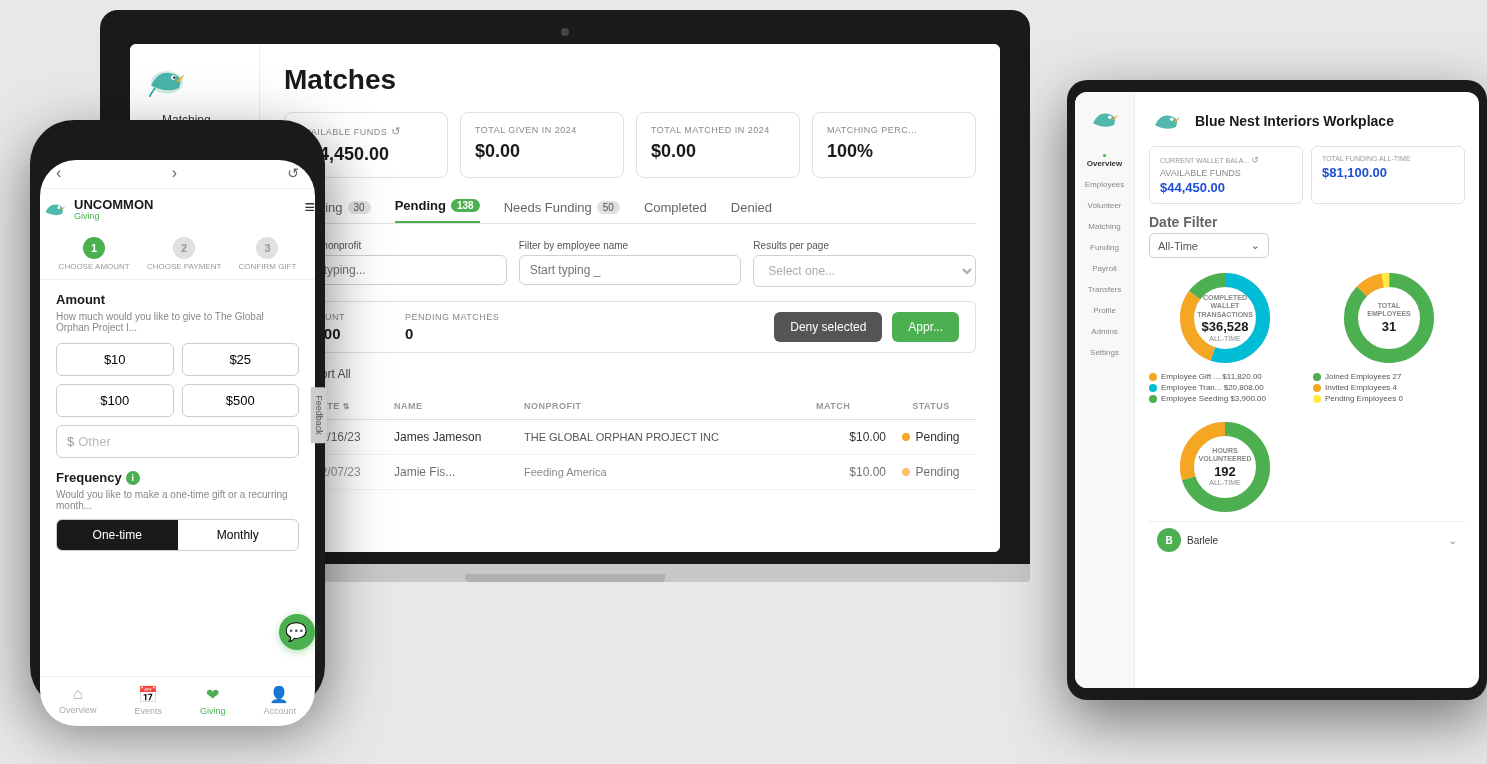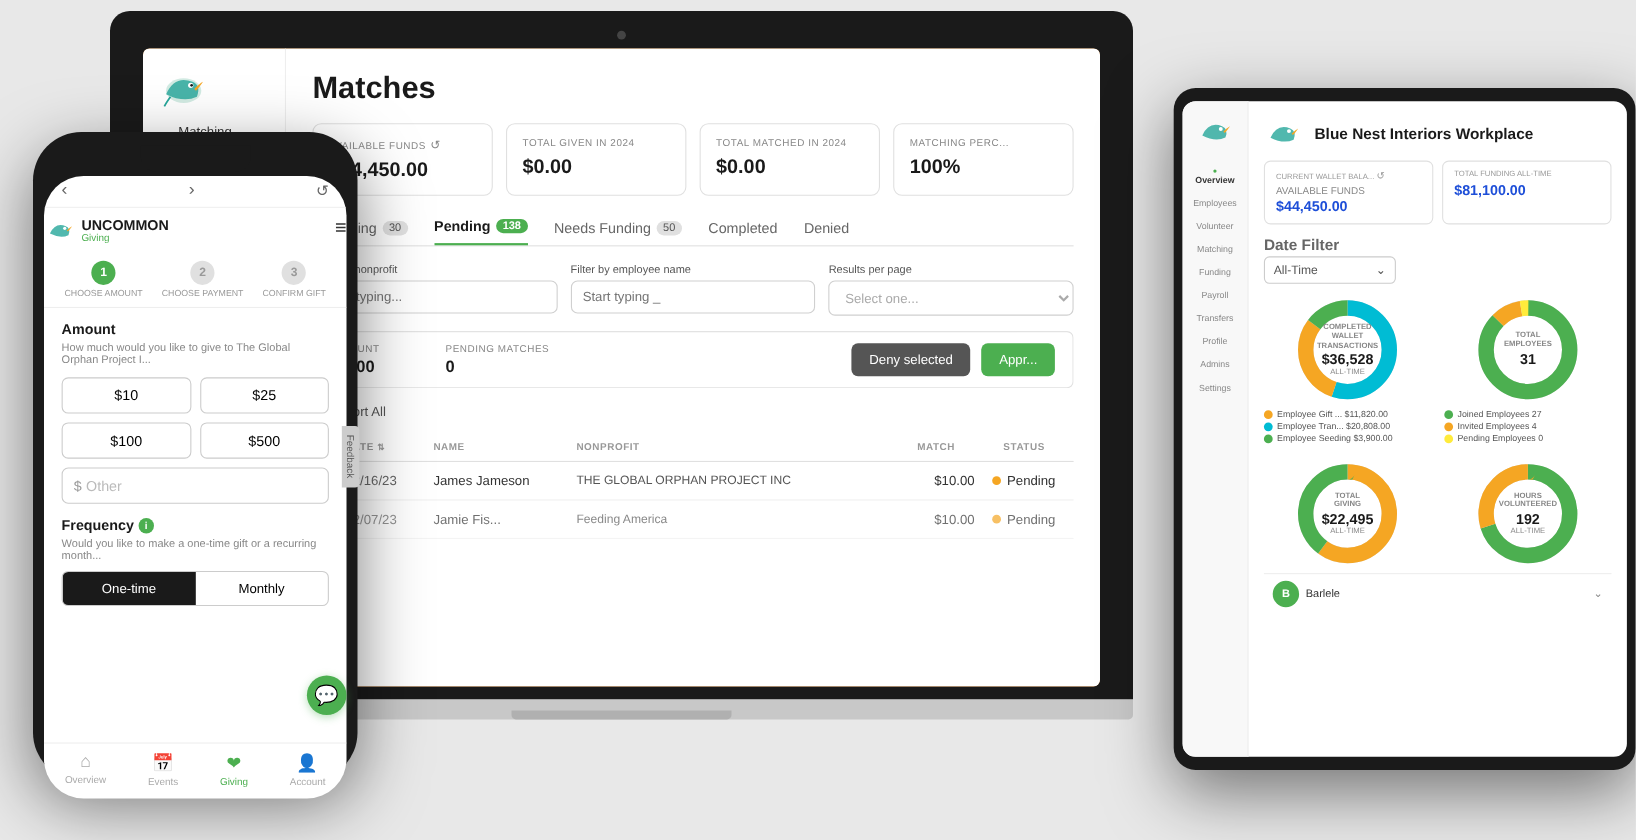--- a/index.html
+++ b/index.html
@@ -29,25 +29,25 @@
       padding: 18px 30px 12px;
       position: relative;
     }
     .laptop-camera {
       width: 8px; height: 8px;
       background: #444;
       border-radius: 50%;
       margin: 0 auto 8px;
     }
     .laptop-screen {
-      background: #fdba74;
+      background: #f9a8d4;
       border-radius: 6px;
       overflow: hidden;
       width: 100%;
-      height: 580px;
+      height: 508px;
     }
     .laptop-base {
       background: #c8c8c8;
       height: 18px;
       border-radius: 0 0 4px 4px;
       position: relative;
     }
     .laptop-base::after {
       content: '';
       position: absolute;
@@ -267,21 +267,21 @@
       font-size: 9px;
       text-transform: uppercase;
       letter-spacing: 0.5px;
       color: #999;
       font-weight: 600;
     }
     .th.check { width: 30px; }
     .th.date { width: 80px; }
     .th.name { width: 130px; }
     .th.nonprofit { flex: 1; }
-    .th.match { width: 70px; text-align: center; }
+    .th.match { width: 70px; text-align: left; }
     .th.status { width: 90px; text-align: center; }
     .table-row-item {
       display: flex;
       align-items: center;
       padding: 10px 0;
       border-bottom: 1px solid #f0f0f0;
     }
     .td { font-size: 12px; color: #333; }
     .td.check { width: 30px; }
     .td.date { width: 80px; color: #666; }
@@ -1058,34 +1058,20 @@
                 </div>
                 <div class="legend-item">
                   <div class="legend-dot" style="background:#ffeb3b;"></div>
                   <span>Pending Employees 0</span>
                 </div>
               </div>
             </div>
           </div>
         </div>
 
-        <div class="chart-card">
-          <div class="donut-wrap">
-            <svg width="100" height="100" viewBox="0 0 100 100">
-              <circle cx="50" cy="50" r="38" fill="none" stroke="#e0e0e0" stroke-width="14"></circle>
-              <circle cx="50" cy="50" r="38" fill="none" stroke="#f5a623" stroke-width="14" stroke-dasharray="143.3 95.6" stroke-dashoffset="0" transform="rotate(-90 50 50)"></circle>
-              <circle cx="50" cy="50" r="38" fill="none" stroke="#4caf50" stroke-width="14" stroke-dasharray="95.6 143.3" stroke-dashoffset="-143.3" transform="rotate(-90 50 50)"></circle>
-            </svg>
-            <div class="donut-center-label">
-              <div class="donut-center-title">TOTAL<br>GIVING</div>
-              <div class="donut-center-value">$22,495</div>
-              <div class="donut-center-sub">ALL-TIME</div>
-            </div>
-          </div>
-        </div>
 
         <div class="chart-card">
           <div class="donut-wrap">
             <svg width="100" height="100" viewBox="0 0 100 100">
               <circle cx="50" cy="50" r="38" fill="none" stroke="#e0e0e0" stroke-width="14"></circle>
               <circle cx="50" cy="50" r="38" fill="none" stroke="#4caf50" stroke-width="14" stroke-dasharray="167.3 71.6" stroke-dashoffset="0" transform="rotate(-90 50 50)"></circle>
               <circle cx="50" cy="50" r="38" fill="none" stroke="#f5a623" stroke-width="14" stroke-dasharray="71.6 167.3" stroke-dashoffset="-167.3" transform="rotate(-90 50 50)"></circle>
             </svg>
             <div class="donut-center-label">
               <div class="donut-center-title">HOURS<br>VOLUNTEERED</div>

